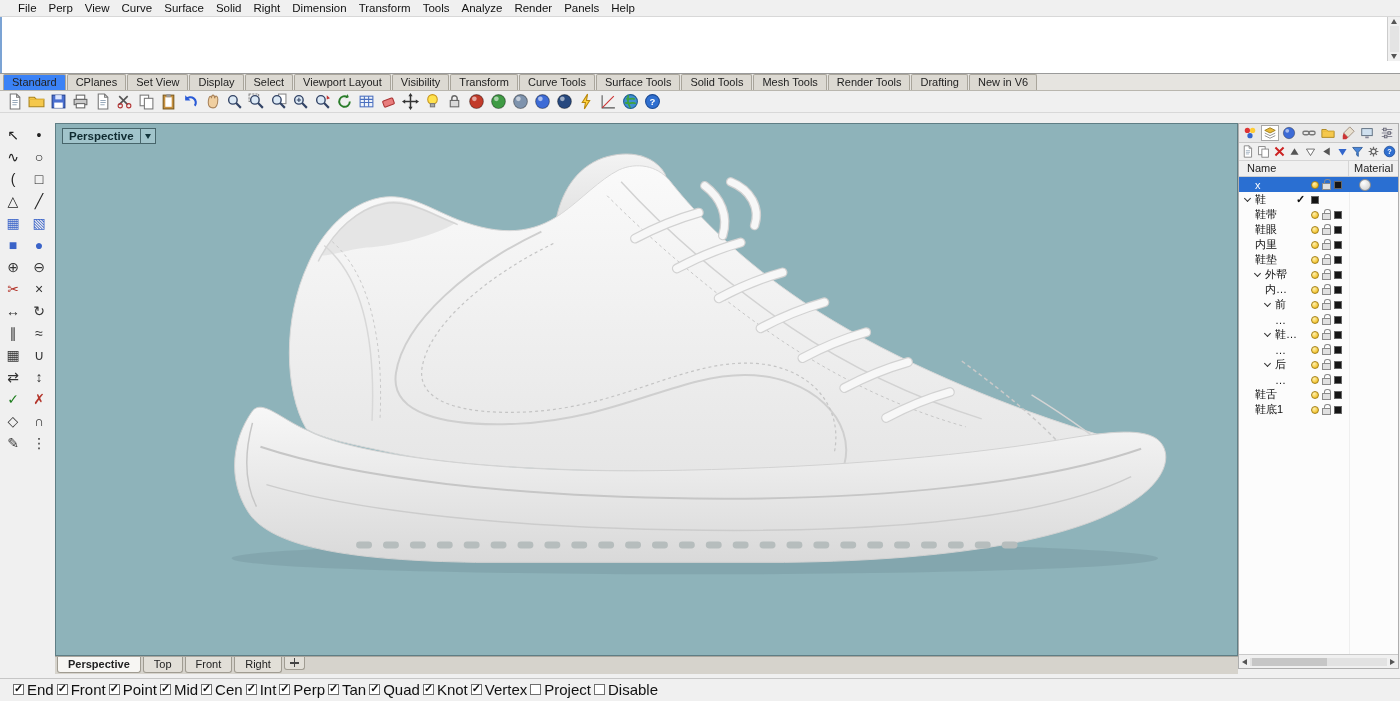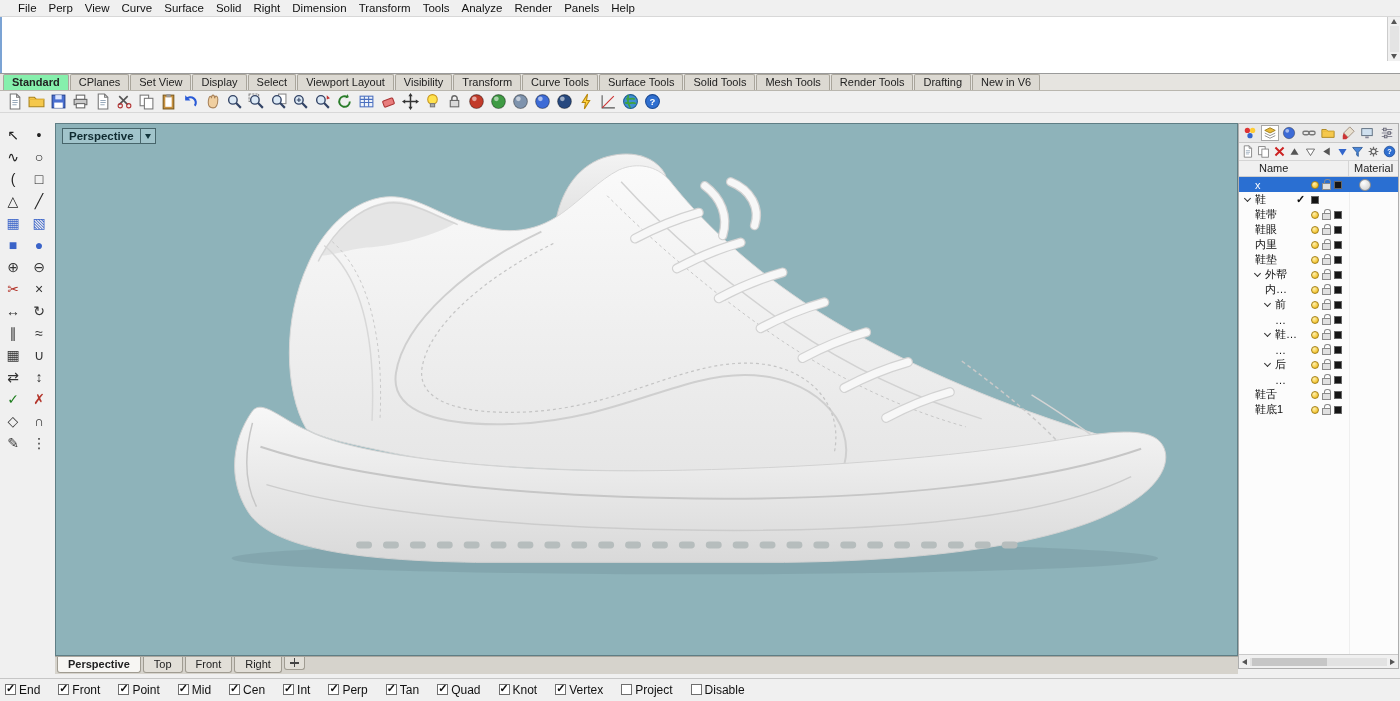--- a/index.html
+++ b/index.html
@@ -23,21 +23,21 @@
   .arr-up { width:0; height:0; border-left:3.5px solid transparent; border-right:3.5px solid transparent; border-bottom:5px solid #555; }
   .arr-down { width:0; height:0; border-left:3.5px solid transparent; border-right:3.5px solid transparent; border-top:5px solid #555; }
   .arr-left { width:0; height:0; border-top:3.5px solid transparent; border-bottom:3.5px solid transparent; border-right:5px solid #555; }
   .arr-right { width:0; height:0; border-top:3.5px solid transparent; border-bottom:3.5px solid transparent; border-left:5px solid #555; }
   .cmd-gear { position:absolute; right:1px; bottom:2px; width:13px; height:13px; }
   .cmd-gear svg { width:13px; height:13px; }
 
   
   .tabstrip { position:absolute; top:74px; left:0; right:0; height:17px; background:#e6e4e0; border-bottom:1px solid #b9b6ae; display:flex; align-items:flex-end; padding-left:3px; gap:1px; }
   .ttab { font-size:11px; padding:1px 8px 2px; background:#dcd9d2; border:1px solid #a9a59b; border-bottom:none; border-radius:2px 2px 0 0; color:#222; white-space:nowrap; }
-  .ttab.active { background:#86efac;font-weight:bold; }
+  .ttab.active { background:#3b82f6; }
 
   
   .toolbar { position:absolute; top:91px; left:0; right:0; height:22px; background:#f0f0f0; border-bottom:1px solid #d8d8d8; display:flex; align-items:center; padding-left:5px; gap:3px; }
   .tbi { width:19px; height:19px; display:flex; align-items:center; justify-content:center; }
   .tbi svg { width:17px; height:17px; }
 
   
   .main { position:absolute; top:113px; left:0; right:0; bottom:0; background:#f0f0f0; }
 
   .left-tools { position:absolute; left:2px; top:12px; width:52px; display:grid; grid-template-columns:23px 23px; gap:3px 3px; }
@@ -62,42 +62,42 @@
   
   .right-panel { position:absolute; left:1238px; width:161px; top:10px; height:546px; background:#f2f2f2; border:1px solid #aeaeae; display:flex; flex-direction:column; }
   .panel-tabs { height:19px; display:flex; gap:1px; padding:1px 2px; background:#e9e9e9; border-bottom:1px solid #c9c9c9; }
   .ptab { width:19px; height:16px; display:flex; align-items:center; justify-content:center; border:1px solid transparent; }
   .ptab.active { background:#fff; border-color:#a8a8a8; }
   .ptab svg { width:14px; height:14px; }
   .layer-toolbar { height:18px; display:flex; gap:2px; padding:1px 2px; background:#f0f0f0; border-bottom:1px solid #d5d5d5; align-items:center; }
   .lt-btn { width:15px; height:15px; display:flex; align-items:center; justify-content:center; }
   .lt-btn svg { width:13px; height:13px; }
   .layer-header { height:16px; display:flex; background:#f0f0f0; border-bottom:1px solid #cfcfcf; font-size:11px; color:#222; align-items:center; }
-  .lh-name { width:110px; padding-left:20px; border-right:1px solid #d5d5d5; height:100%; line-height:15px; }
+  .lh-name { width:110px; padding-left:8px; border-right:1px solid #d5d5d5; height:100%; line-height:15px; }
   .lh-mat { flex:1; padding-left:5px; height:100%; line-height:15px; }
   .layer-rows { flex:1; background:#fcfcfc; position:relative; overflow:hidden; }
   .layer-rows::before { content:""; position:absolute; left:110px; top:0; bottom:0; border-left:1px solid #efefef; }
   .lrow { height:15px; display:flex; align-items:center; font-size:11px; position:relative; padding-left:calc(6px + var(--indent,0)*10px); white-space:nowrap; }
   .lrow.selected { background:#2a6fd2; color:#fff; }
   .caret { display:inline-block; width:5px; height:5px; border-right:1.5px solid #333; border-bottom:1.5px solid #333; transform:rotate(45deg); margin-right:5px; margin-top:-2px; }
   .cur { position:absolute; left:57px; top:0; line-height:15px; font-weight:bold; font-size:11px; }
   .cur::after { content:"✓"; }
   .rowicons { position:absolute; left:72px; top:0; height:15px; display:flex; align-items:center; gap:3px; }
   .bulb { width:8px; height:8px; border-radius:50%; background:radial-gradient(circle at 35% 30%, #fff2b0, #f4c431 70%, #caa21d); border:1px solid #a5831c; }
   .lockic { width:9px; height:7px; background:#e0e0e0; border:1px solid #8a8a8a; position:relative; margin-top:4px; }
   .lockic::before { content:""; position:absolute; width:5px; height:4px; border:1.4px solid #8a8a8a; border-bottom:none; border-radius:3px 3px 0 0; top:-5px; left:0.6px; }
   .swatch { width:8px; height:8px; border:1px solid #666; }
   .matcell { position:absolute; left:112px; top:0; height:15px; display:flex; align-items:center; padding-left:8px; }
   .matball { width:12px; height:12px; border-radius:50%; border:1px solid #8f8f8f; background:radial-gradient(circle at 35% 30%, #ffffff, #d6d6d6 75%, #bcbcbc); }
   .panel-hscroll { height:14px; background:#f0f0f0; border-top:1px solid #c9c9c9; display:flex; align-items:center; padding:0 3px; gap:3px; }
   .panel-hscroll .track { flex:1; height:8px; background:#e2e2e2; position:relative; }
   .panel-hscroll .thumb { position:absolute; left:2px; top:0; width:55%; height:8px; background:#c6c6c6; }
 
   
-  .osnap { position:absolute; left:0; right:0; top:565px; height:22px; background:#f0f0f0; border-top:1px solid #c6c6c6; display:flex; align-items:center; gap:18px; padding-left:5px; font-size:12px; }
+  .osnap { position:absolute; left:0; right:0; top:565px; height:22px; background:#f0f0f0; border-top:1px solid #c6c6c6; display:flex; align-items:center; gap:3px; padding-left:13px; font-size:15px; }
   .os-item { display:flex; align-items:center; gap:3px; cursor:default; }
   .cb { width:11px; height:11px; background:#fff; border:1px solid #6f6f6f; position:relative; }
   .cb.checked::after { content:"✓"; position:absolute; left:0px; top:-3px; font-size:11px; font-weight:bold; color:#111; }
 </style>
 </head>
 <body>
 
 <div class="menubar">
 
 <span class="menu-item">File</span>

